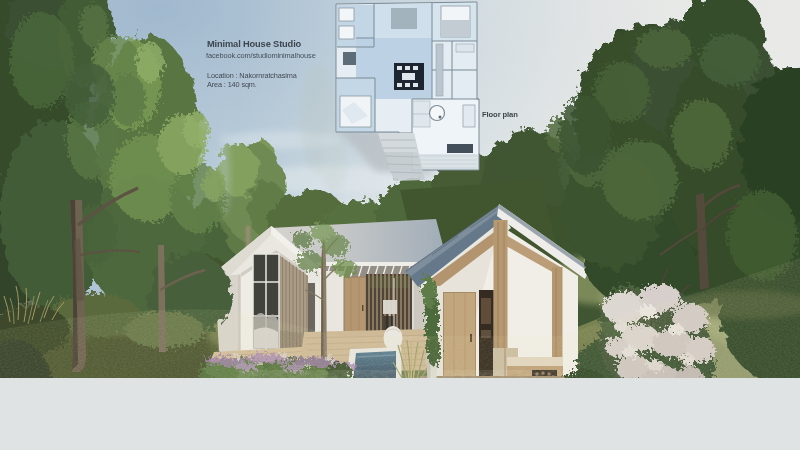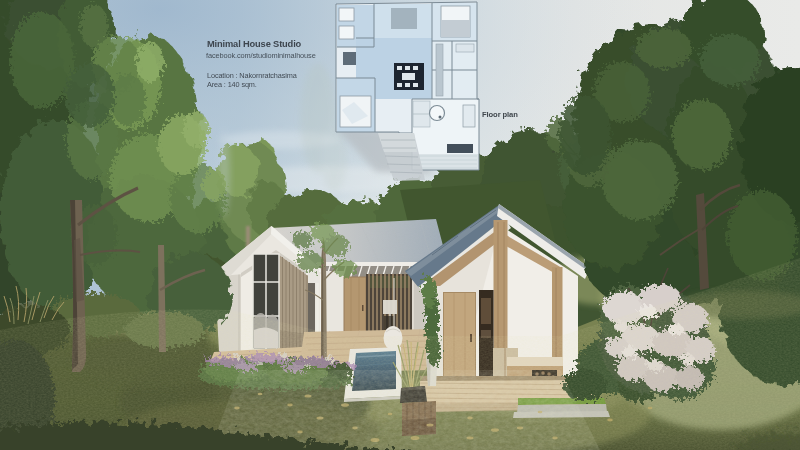--- a/index.html
+++ b/index.html
@@ -1,16 +1,16 @@
 <!DOCTYPE html>
 <html><head>
 <meta charset="utf-8">
 <style>
   html,body{margin:0;padding:0;background:#dfe3e4;font-family:"Liberation Sans",sans-serif;}
-  #stage{position:relative;width:800px;height:450px;overflow:hidden;}
+  #stage{position:relative;width:800px;height:378px;overflow:hidden;}
   svg{display:block;}
 </style>
 </head>
 <body>
 <div id="stage">
 <svg width="800" height="450" viewBox="0 0 800 450" xmlns="http://www.w3.org/2000/svg">
 <defs>
   <linearGradient id="skyg" x1="0" y1="0" x2="1" y2="0">
     <stop offset="0" stop-color="#a9bfd2"></stop>
     <stop offset="0.3" stop-color="#b7cbd9"></stop>

